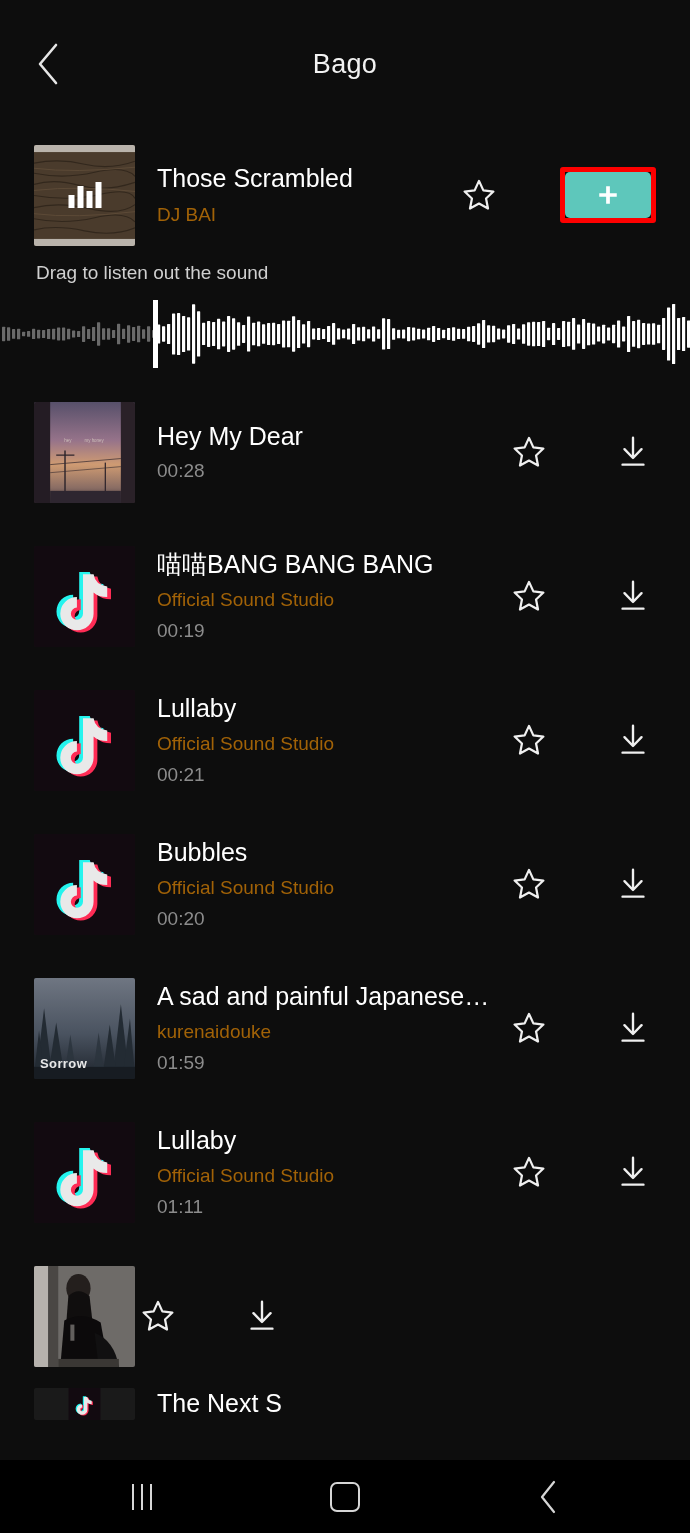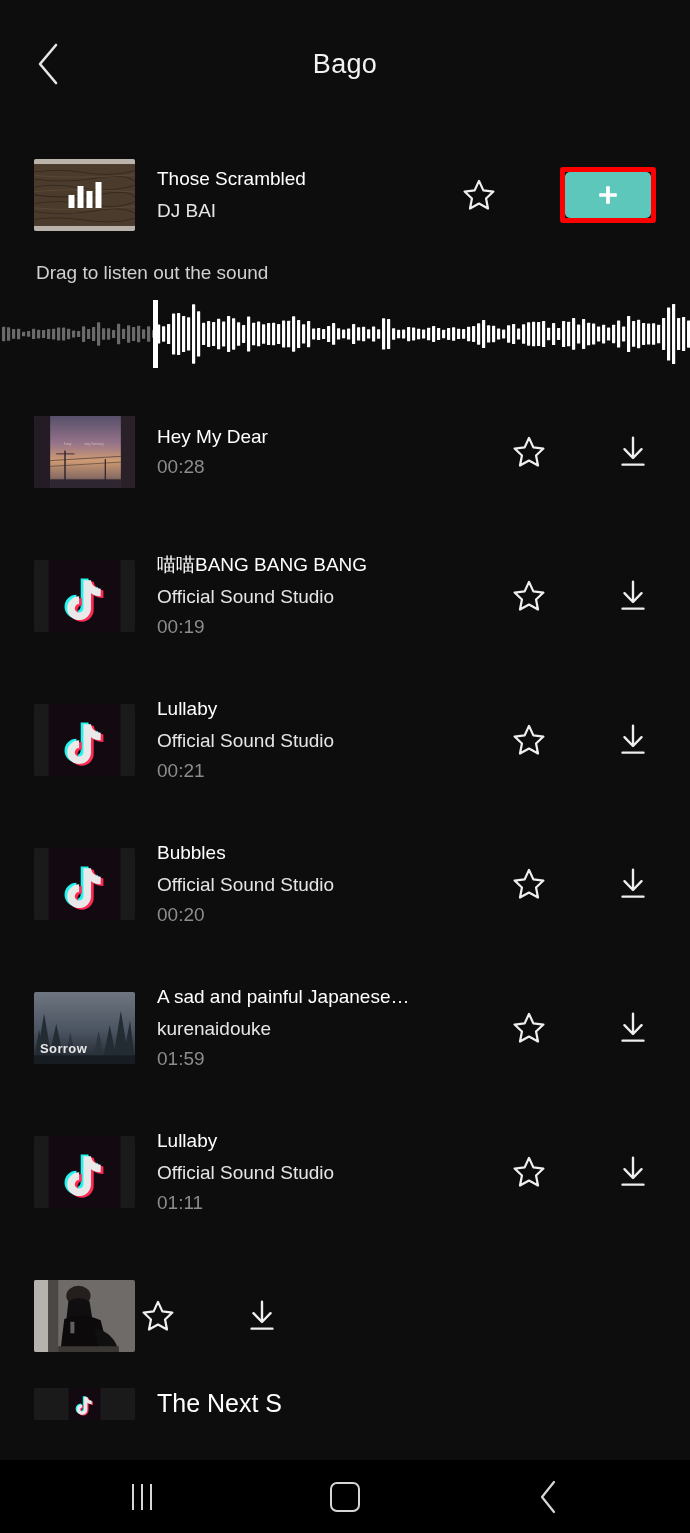--- a/index.html
+++ b/index.html
@@ -55,47 +55,47 @@
   
   .track-row {
     display: flex;
     align-items: center;
     padding: 0 34px 0 34px;
     height: 144px;
     box-sizing: border-box;
   }
   .thumb {
     width: 101px;
-    height: 72px;
+    height: 101px;
     flex: 0 0 101px;
     border-radius: 2px;
     overflow: hidden;
     position: relative;
     background: #1a1a1a;
   }
   .meta {
     flex: 1 1 auto;
     min-width: 0;
     padding-left: 22px;
     display: flex;
     flex-direction: column;
     justify-content: center;
   }
   .t-title {
-    font-size: 19px;
+    font-size: 25px;
     color: #ffffff;
     line-height: 1.25;
     white-space: nowrap;
     overflow: hidden;
     text-overflow: ellipsis;
     max-width: 360px;
   }
   .t-artist {
     font-size: 19px;
-    color: #e5e5e5;
+    color: #a16207;
     margin-top: 9px;
     line-height: 1.2;
     white-space: nowrap;
     overflow: hidden;
   }
   .t-dur {
     font-size: 19px;
     color: #8c8c8c;
     margin-top: 8px;
     line-height: 1.2;

